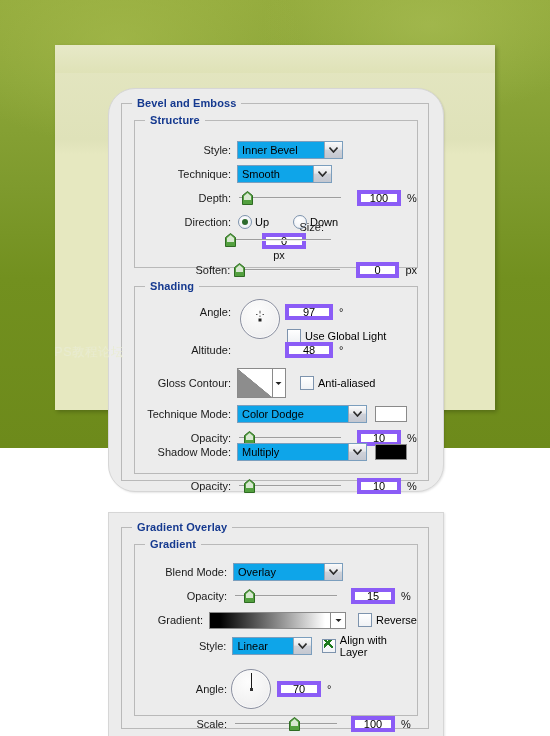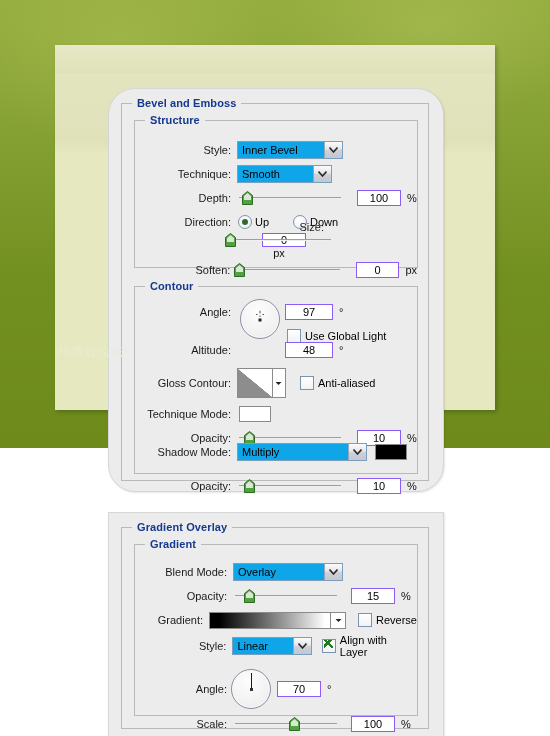--- a/index.html
+++ b/index.html
@@ -98,21 +98,21 @@
     width:17px;
     background:linear-gradient(180deg,#fbfbfb 0%,#e6e7ea 45%,#cfd2d9 50%,#c3c7d0 100%);
     border-left:1px solid #9aa6b5;
     display:flex;align-items:center;justify-content:center;
   }
   .combo .btn svg{display:block;}
 
   
   .num{
     height:16px;
-    border:1px solid #8b5cf6;
+    border:4px solid #8b5cf6;
     background:#fff;
     font-size:11px;
     display:flex;align-items:center;
     padding:0 5px;
     box-sizing:border-box;
     color:#000;
   }
   .num.center{justify-content:center;}
 
   
@@ -301,21 +301,21 @@
                 <path d="M5.5 2 L9 5 L9 9 L2 9 L2 5 Z" fill="#d9e8d2"></path>
               </svg>
           </div>
         </div>
         <div class="num center" style="width:44px;margin-left:16px;">0</div>
         <div class="unit">px</div>
       </div>
     </div>
 
     <div class="fs" style="left:12px;top:182px;width:282px;height:186px;">
-      <div class="legend">Contour</div>
+      <div class="legend">Shading</div>
 
       <div class="row" style="left:0px;top:16px;width:100%;">
         <div class="lbl" style="width:96px;">Angle:</div>
         <div class="num center" style="width:48px;margin-left:54px;">97</div>
         <div class="unit">°</div>
       </div>
 
       <div style="position:absolute;left:105px;top:12px;">
         <div class="dial">
           <div class="cross">
@@ -351,20 +351,28 @@
           </div>
         </div>
         <div class="chk" style="margin-left:14px;">
           <span class="box"></span>
           <span class="cl">Anti-aliased</span>
         </div>
       </div>
 
       <div class="row" style="left:0px;top:118px;width:100%;">
         <div class="lbl" style="width:96px;">Technique Mode:</div>
+        <div class="combo" style="width:130px;margin-left:6px;">
+          <div class="txt">Color Dodge</div>
+          <div class="btn">
+            <svg width="9" height="6" viewBox="0 0 9 6">
+                <path d="M0.5 0.5 L4.5 5 L8.5 0.5" fill="none" stroke="#2b2b2b" stroke-width="1.6"></path>
+              </svg>
+          </div>
+        </div>
         <div class="swatch" id="sw-highlight" style="width: 32px; height: 16px; margin-left: 8px; background: rgb(255, 255, 255);"></div>
       </div>
 
       <div class="row" style="left:0px;top:142px;width:100%;">
         <div class="lbl" style="width:96px;">Opacity:</div>
         <div class="slider" style="width:102px;margin-left:8px;">
           <div class="track"></div>
           <div class="thumb" id="th-hop" style="left: 10%;">
             <svg width="11" height="14" viewBox="0 0 11 14">
                 <path d="M5.5 0.5 L10.5 4.5 L10.5 13.5 L0.5 13.5 L0.5 4.5 Z" fill="#53a03f" stroke="#2e6b22" stroke-width="1"></path>

